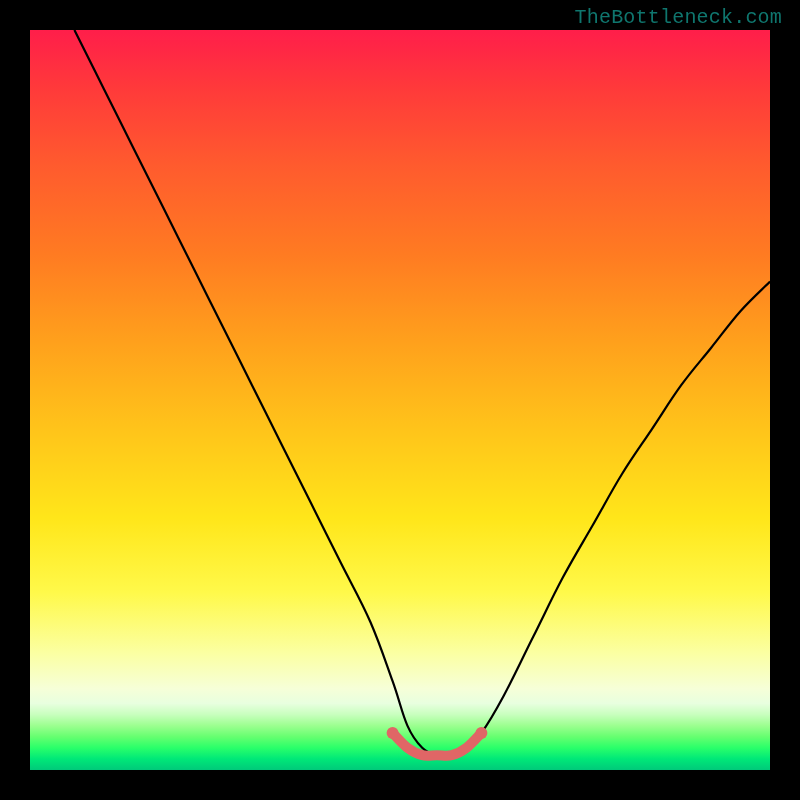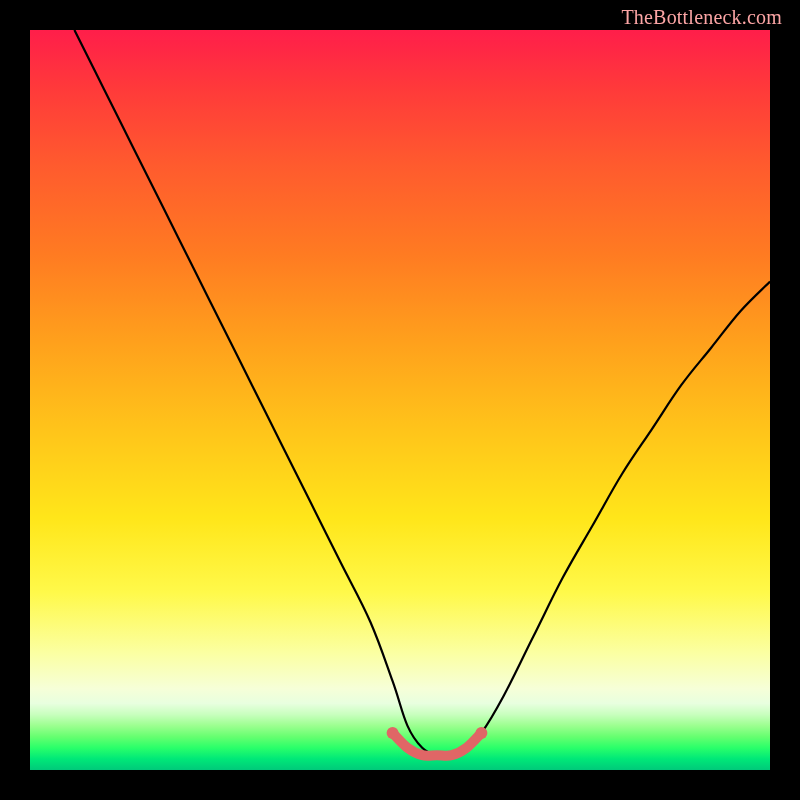--- a/index.html
+++ b/index.html
@@ -52,23 +52,23 @@
     );
   }
   svg.curve {
     position: absolute;
     inset: 0;
   }
   .watermark {
     position: absolute;
     top: 6px;
     right: 18px;
-    font-family: Liberation Serif, serif;
+    font-family: Liberation Mono, monospace;
     font-size: 20px;
-    color: #fca5a5;
+    color: #0f766e;
     letter-spacing: 0.2px;
   }
 </style>
 </head>
 <body>
 
 <div class="frame">
 
   <div class="watermark">TheBottleneck.com</div>
 

